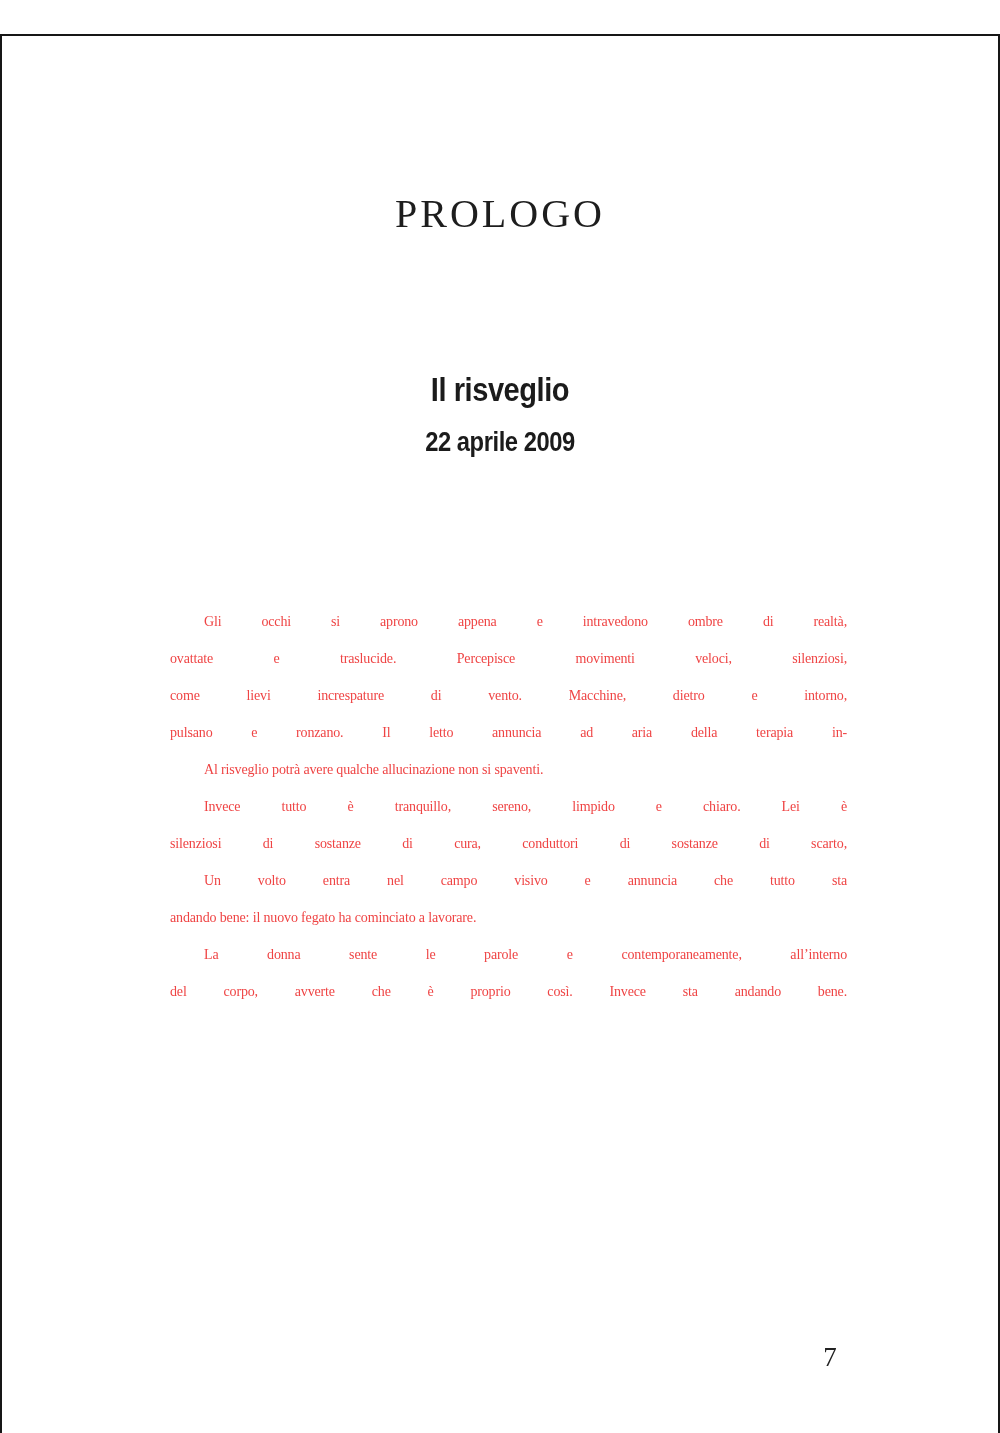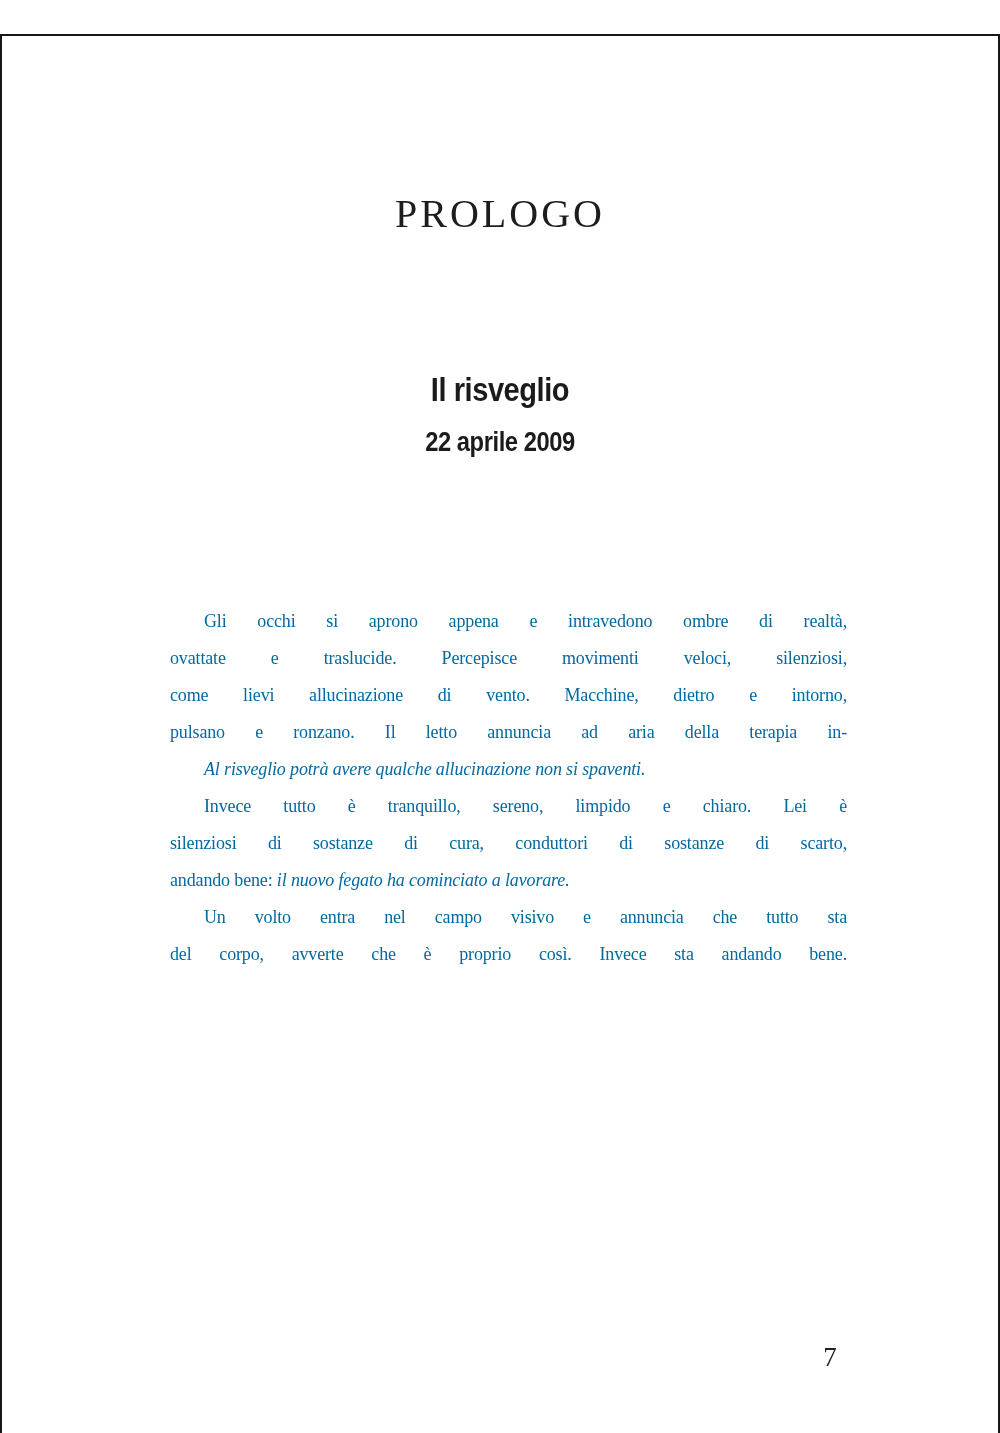--- a/index.html
+++ b/index.html
@@ -54,34 +54,34 @@
     line-height: 32px;
     transform: scaleX(0.88);
     color: #1b1b1b;
   }
   .body-text {
     position: absolute;
     top: 567px;
     left: 168px;
     width: 677px;
     font-family: "Liberation Serif", serif;
-    font-size: 18px;
+    font-size: 14px;
     line-height: 37px;
     letter-spacing: -0.15px;
-    color: #0369a1;
+    color: #ef4444;
   }
   .line {
     text-align: justify;
     text-align-last: justify;
     height: 37px;
     overflow: visible;
   }
   .line.flush { text-align-last: left; }
   .line.indent { text-indent: 34px; }
-  .em { font-style: italic; }
+  .em { }
   .page-number {
     position: absolute;
     top: 1305px;
     left: 810px;
     width: 36px;
     text-align: center;
     font-family: "Liberation Serif", serif;
     font-size: 27px;
     line-height: 32px;
     color: #222222;
@@ -93,24 +93,25 @@
 <div class="page" style="background: rgb(255, 255, 255); border-color: rgb(22, 22, 22); color: rgb(28, 28, 28);">
   <div class="kicker">PROLOGO</div>
 
   <div class="chapter-title">Il risveglio</div>
 
   <div class="chapter-date">22 aprile 2009</div>
 
   <div class="body-text">
       <div class="line indent"><span>Gli occhi si aprono appena e intravedono ombre di realtà,</span></div>
       <div class="line"><span>ovattate e traslucide. Percepisce movimenti veloci, silenziosi,</span></div>
-      <div class="line"><span>come lievi allucinazione di vento. Macchine, dietro e intorno,</span></div>
+      <div class="line"><span>come lievi increspature di vento. Macchine, dietro e intorno,</span></div>
       <div class="line"><span>pulsano e ronzano. Il letto annuncia ad aria della terapia in-</span></div>
       <div class="line indent flush"><span class="em">Al risveglio potrà avere qualche allucinazione non si spaventi.</span></div>
       <div class="line indent"><span>Invece tutto è tranquillo, sereno, limpido e chiaro. Lei è</span></div>
       <div class="line"><span>silenziosi di sostanze di cura, conduttori di sostanze di scarto,</span></div>
+      <div class="line indent"><span>Un volto entra nel campo visivo e annuncia che tutto sta</span></div>
       <div class="line flush"><span>andando bene: </span><span class="em">il nuovo fegato ha cominciato a lavorare.</span></div>
-      <div class="line indent"><span>Un volto entra nel campo visivo e annuncia che tutto sta</span></div>
+      <div class="line indent"><span>La donna sente le parole e contemporaneamente, all’interno</span></div>
       <div class="line"><span>del corpo, avverte che è proprio così. Invece sta andando bene.</span></div>
     </div>
 
   <div class="page-number">7</div>
 </div>
 
 </body></html>

